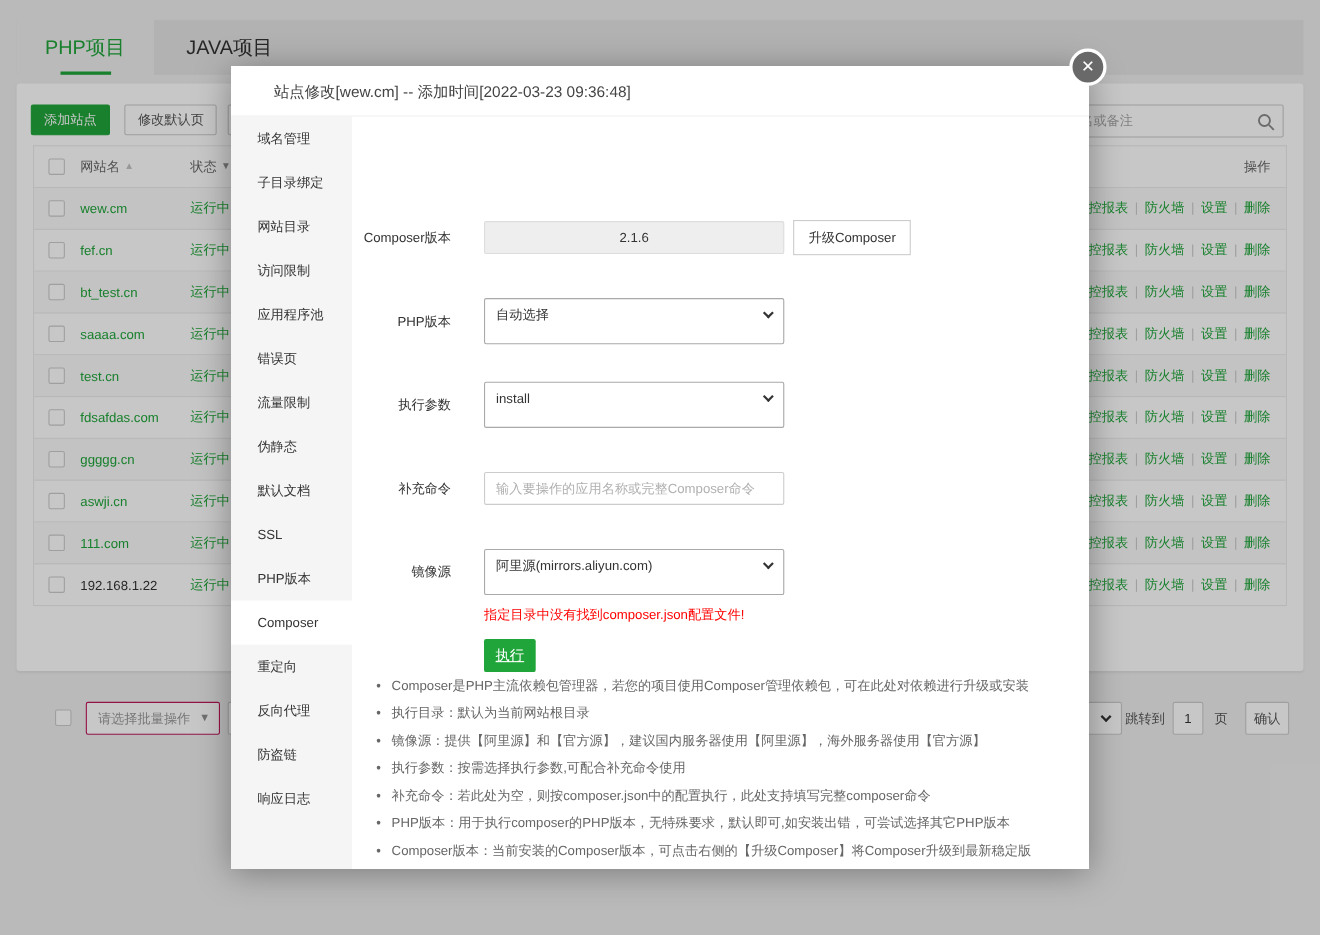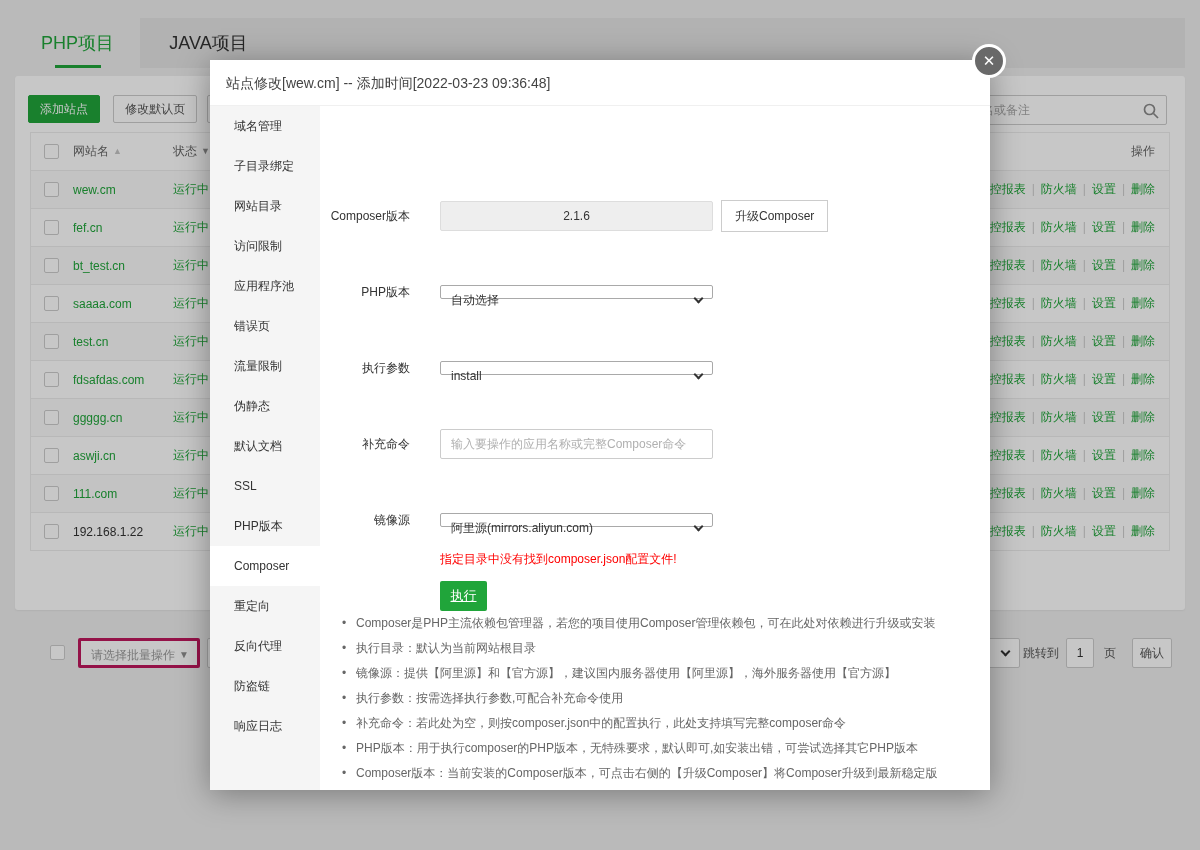--- a/index.html
+++ b/index.html
@@ -43,48 +43,48 @@
   .c-actions { flex:none; padding-right:14px; white-space:nowrap; }
   .c-actions a { color:#20a53a; cursor:pointer; }
   .c-actions .sep { color:#ccc; margin:0 6px; }
   .sort-up { font-size:9px; color:#c4c4c4; margin-left:4px; vertical-align:1px; }
   .sort-down { font-size:9px; color:#8f8f8f; margin-left:4px; vertical-align:1px; }
   .h-actions { color:#666; }
 
   .batchbar { position:absolute; left:30px; top:562px; width:1140px; height:30px; }
   .batchbar > * { position:absolute; }
   .b-check { left:5px; top:7px; }
-  .b-select { left:33px; top:0; width:122px; height:30px; border:3px solid #be185d; border-radius:2px; background:#fff; line-height:28px; padding:0 22px 0 10px; color:#9a9a9a; cursor:pointer; }
+  .b-select { left:33px; top:0; width:122px; height:30px; border:1px solid #be185d; border-radius:2px; background:#fff; line-height:28px; padding:0 22px 0 10px; color:#9a9a9a; cursor:pointer; }
   .b-select .caret { position:absolute; right:8px; top:0; font-size:10px; color:#8f8f8f; }
   .b-submit { left:162px; top:0; width:60px; height:30px; line-height:28px; text-align:left; padding-left:10px; }
   .pager-select { left:905px; top:0; width:70px; height:30px; border:1px solid #ccc; border-radius:2px; background:#fff; cursor:pointer; }
   .chev { position:absolute; right:10px; top:9px; width:7px; height:7px; border-right:2px solid #333; border-bottom:2px solid #333; transform:rotate(45deg); }
   .jump-label { left:978px; top:0; line-height:30px; color:#555; }
   .page-input { left:1021px; top:0; width:28px; height:30px; border:1px solid #ccc; border-radius:2px; text-align:center; font-size:12px; color:#333; outline:none; font-family:inherit; background:#fff; }
   .page-unit { left:1059px; top:0; line-height:30px; color:#555; }
   .confirm-btn { left:1087px; top:0; width:40px; height:30px; line-height:28px; text-align:center; padding:0; }
 
   
   .overlay { position:absolute; inset:0; background:rgba(0,0,0,0.22); z-index:10; }
   .modal { position:absolute; left:210px; top:60px; width:780px; height:730px; background:#fff; z-index:20; box-shadow:0 4px 30px rgba(0,0,0,0.35); }
   .modal-close { position:absolute; top:-16px; right:-16px; width:34px; height:34px; border-radius:50%; background:#696969; border:3px solid #fff; color:#fff; text-align:center; line-height:27px; font-size:15px; font-weight:bold; cursor:pointer; z-index:30; }
-  .modal-header { height:46px; line-height:46px; padding-left:16px; font-size:14px; color:#444; border-bottom:1px solid #f0f0f0; }
+  .modal-header { height:46px; line-height:46px; padding-left:39px; font-size:14px; color:#444; border-bottom:1px solid #f0f0f0; }
   .modal-body { position:absolute; top:46px; left:0; right:0; bottom:0; display:flex; }
   .side { width:110px; background:#f5f5f5; flex:none; }
   .side-item { height:40px; line-height:40px; padding-left:24px; font-size:12px; color:#333; cursor:pointer; white-space:nowrap; }
   .side-item.active { background:#fff; }
   .content { flex:1; position:relative; }
 
   .form { padding-top:49px; }
   .frow { display:flex; align-items:center; height:30px; margin-bottom:15px;margin-top:46px; }
   .flabel { width:90px; flex:none; text-align:right; margin-right:30px; color:#333; }
   .input { width:273px; height:30px; border:1px solid #ccc; border-radius:2px; padding:0 10px; font-size:12px; color:#333; outline:none; background:#fff; font-family:inherit; }
   .input::placeholder { color:#b0b0b0; }
   .input.readonly { background:#eee; border-color:#ddd;text-align:center; }
-  .select { position:relative; width:273px; height:14px; border:1px solid #a9a9a9; border-radius:2px; background:#fff; line-height:28px; padding:0 26px 0 10px; cursor:pointer; }
+  .select { position:relative; width:273px; height:42px; border:1px solid #a9a9a9; border-radius:2px; background:#fff; line-height:28px; padding:0 26px 0 10px; cursor:pointer; }
   .upgrade-btn { margin-left:8px; height:32px; line-height:30px; border:1px solid #ccc; border-radius:0; background:#fff; padding:0 13px; font-size:12px; color:#333; cursor:pointer; }
   .folder-btn { margin-left:8px; cursor:pointer; display:inline-flex; align-items:center; }
   .warn { margin:16px 0 0 120px; color:#ff0000; }
   .btn-run { margin:13px 0 0 120px; width:47px; height:30px; background:#20a53a; border:none; border-radius:2px; color:#fff; font-size:13px; cursor:pointer; font-family:inherit;text-decoration:underline; }
 
   .tips { position:absolute; left:22px; right:8px; top:510px; list-style:none; }
   .tips li { position:relative; padding-left:14px; margin-bottom:11px; color:#666; line-height:14px; white-space:nowrap; }
   .tips li::before { content:"•"; position:absolute; left:0; color:#666; }
 </style>
 </head>

